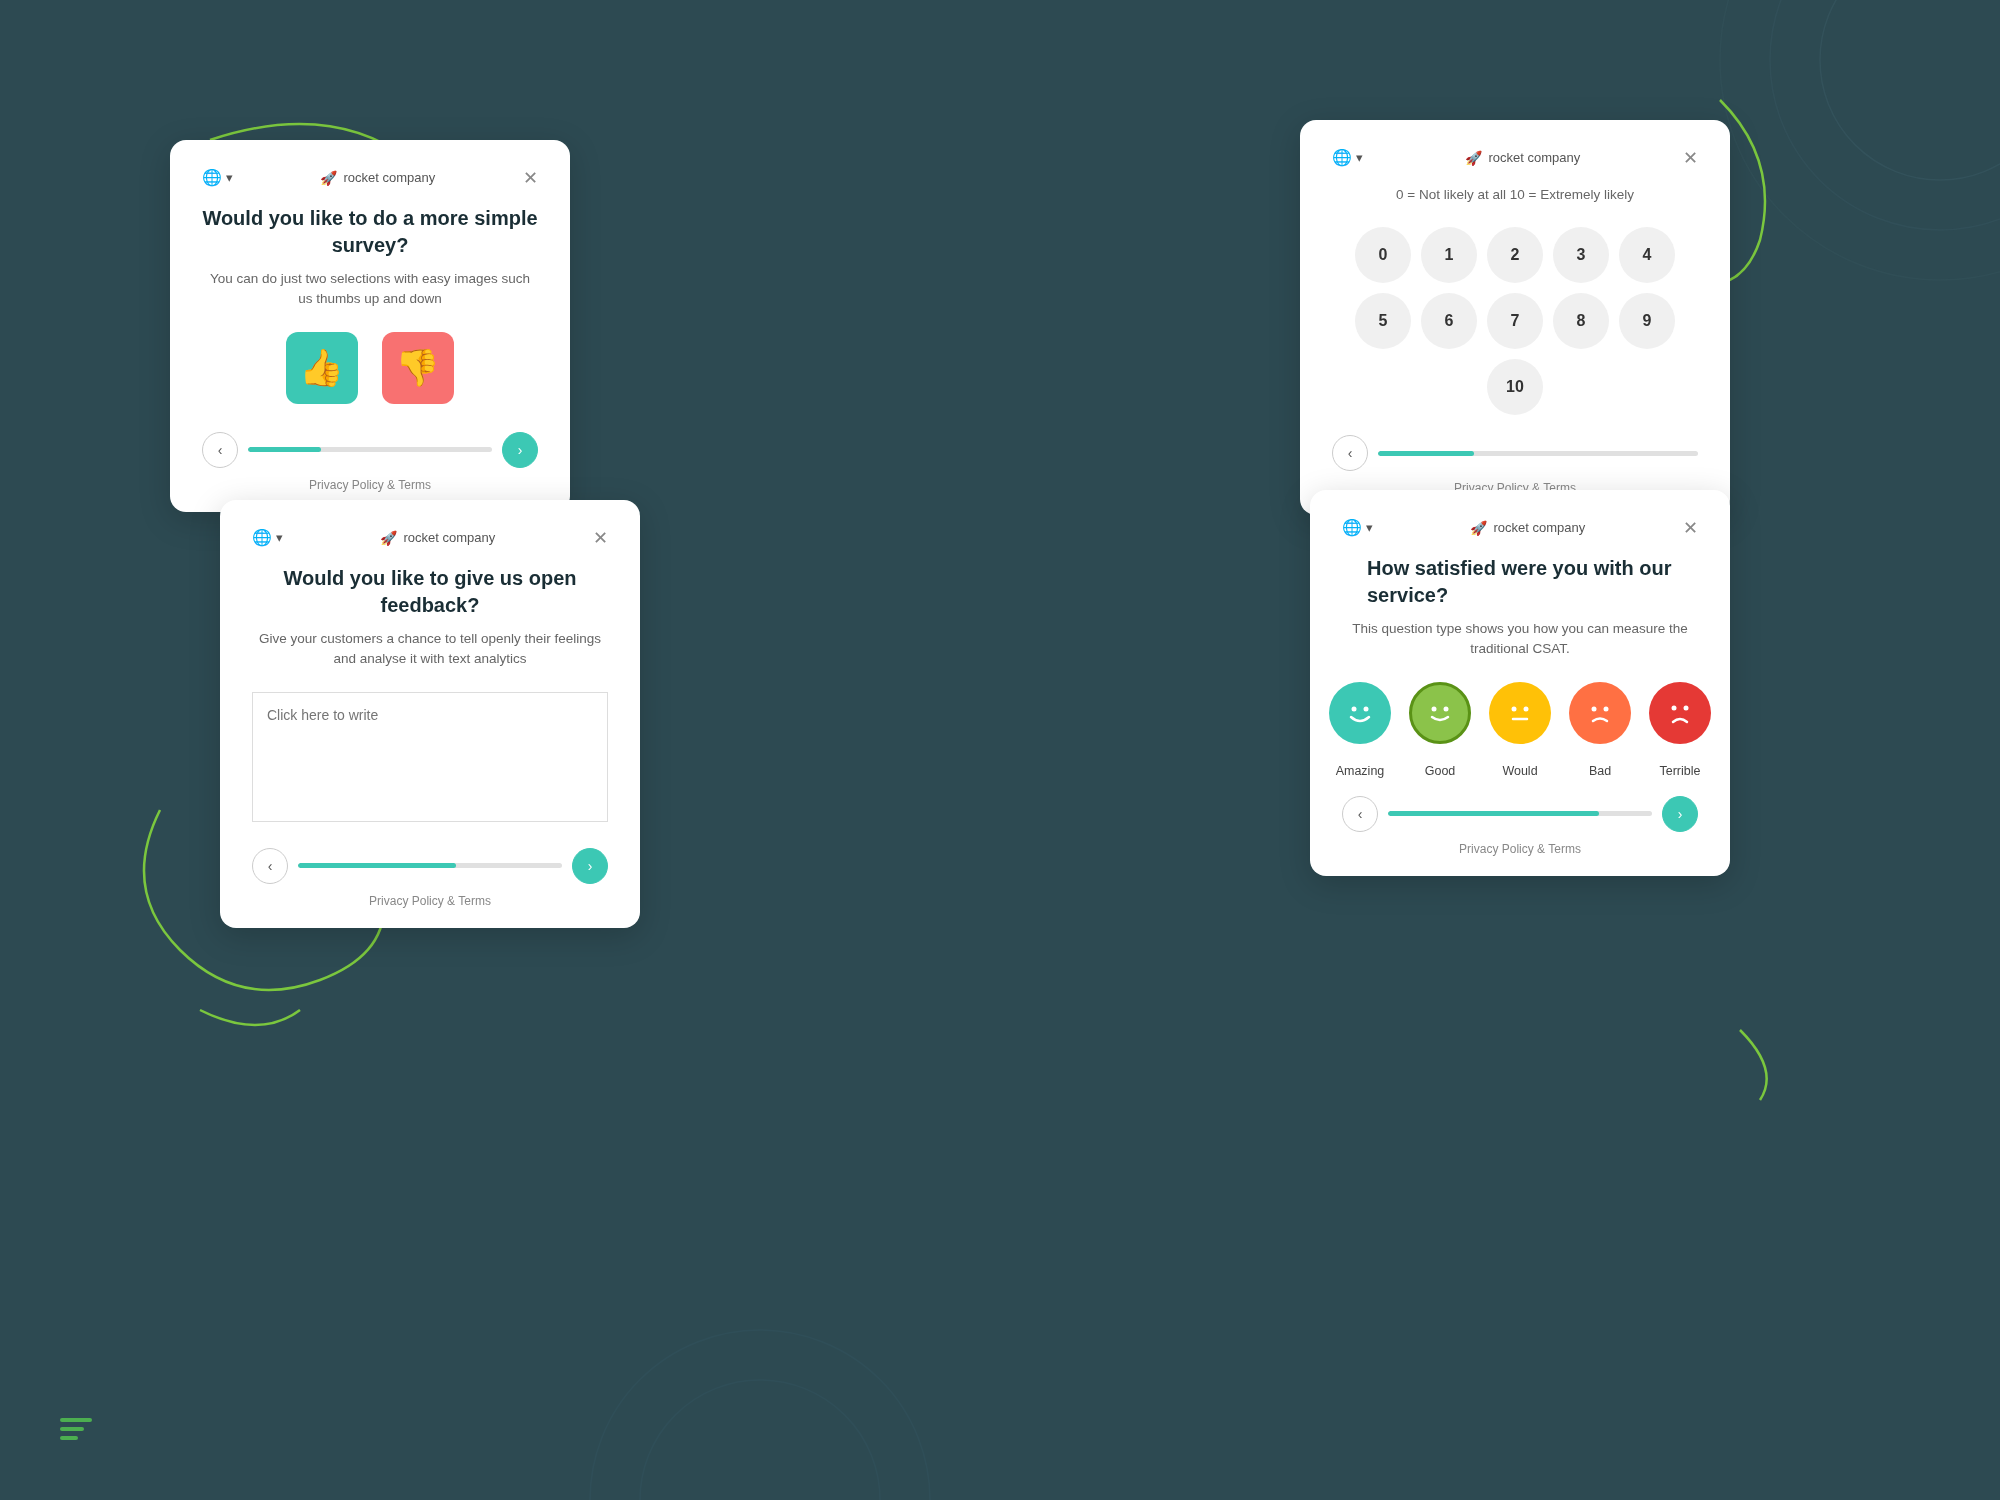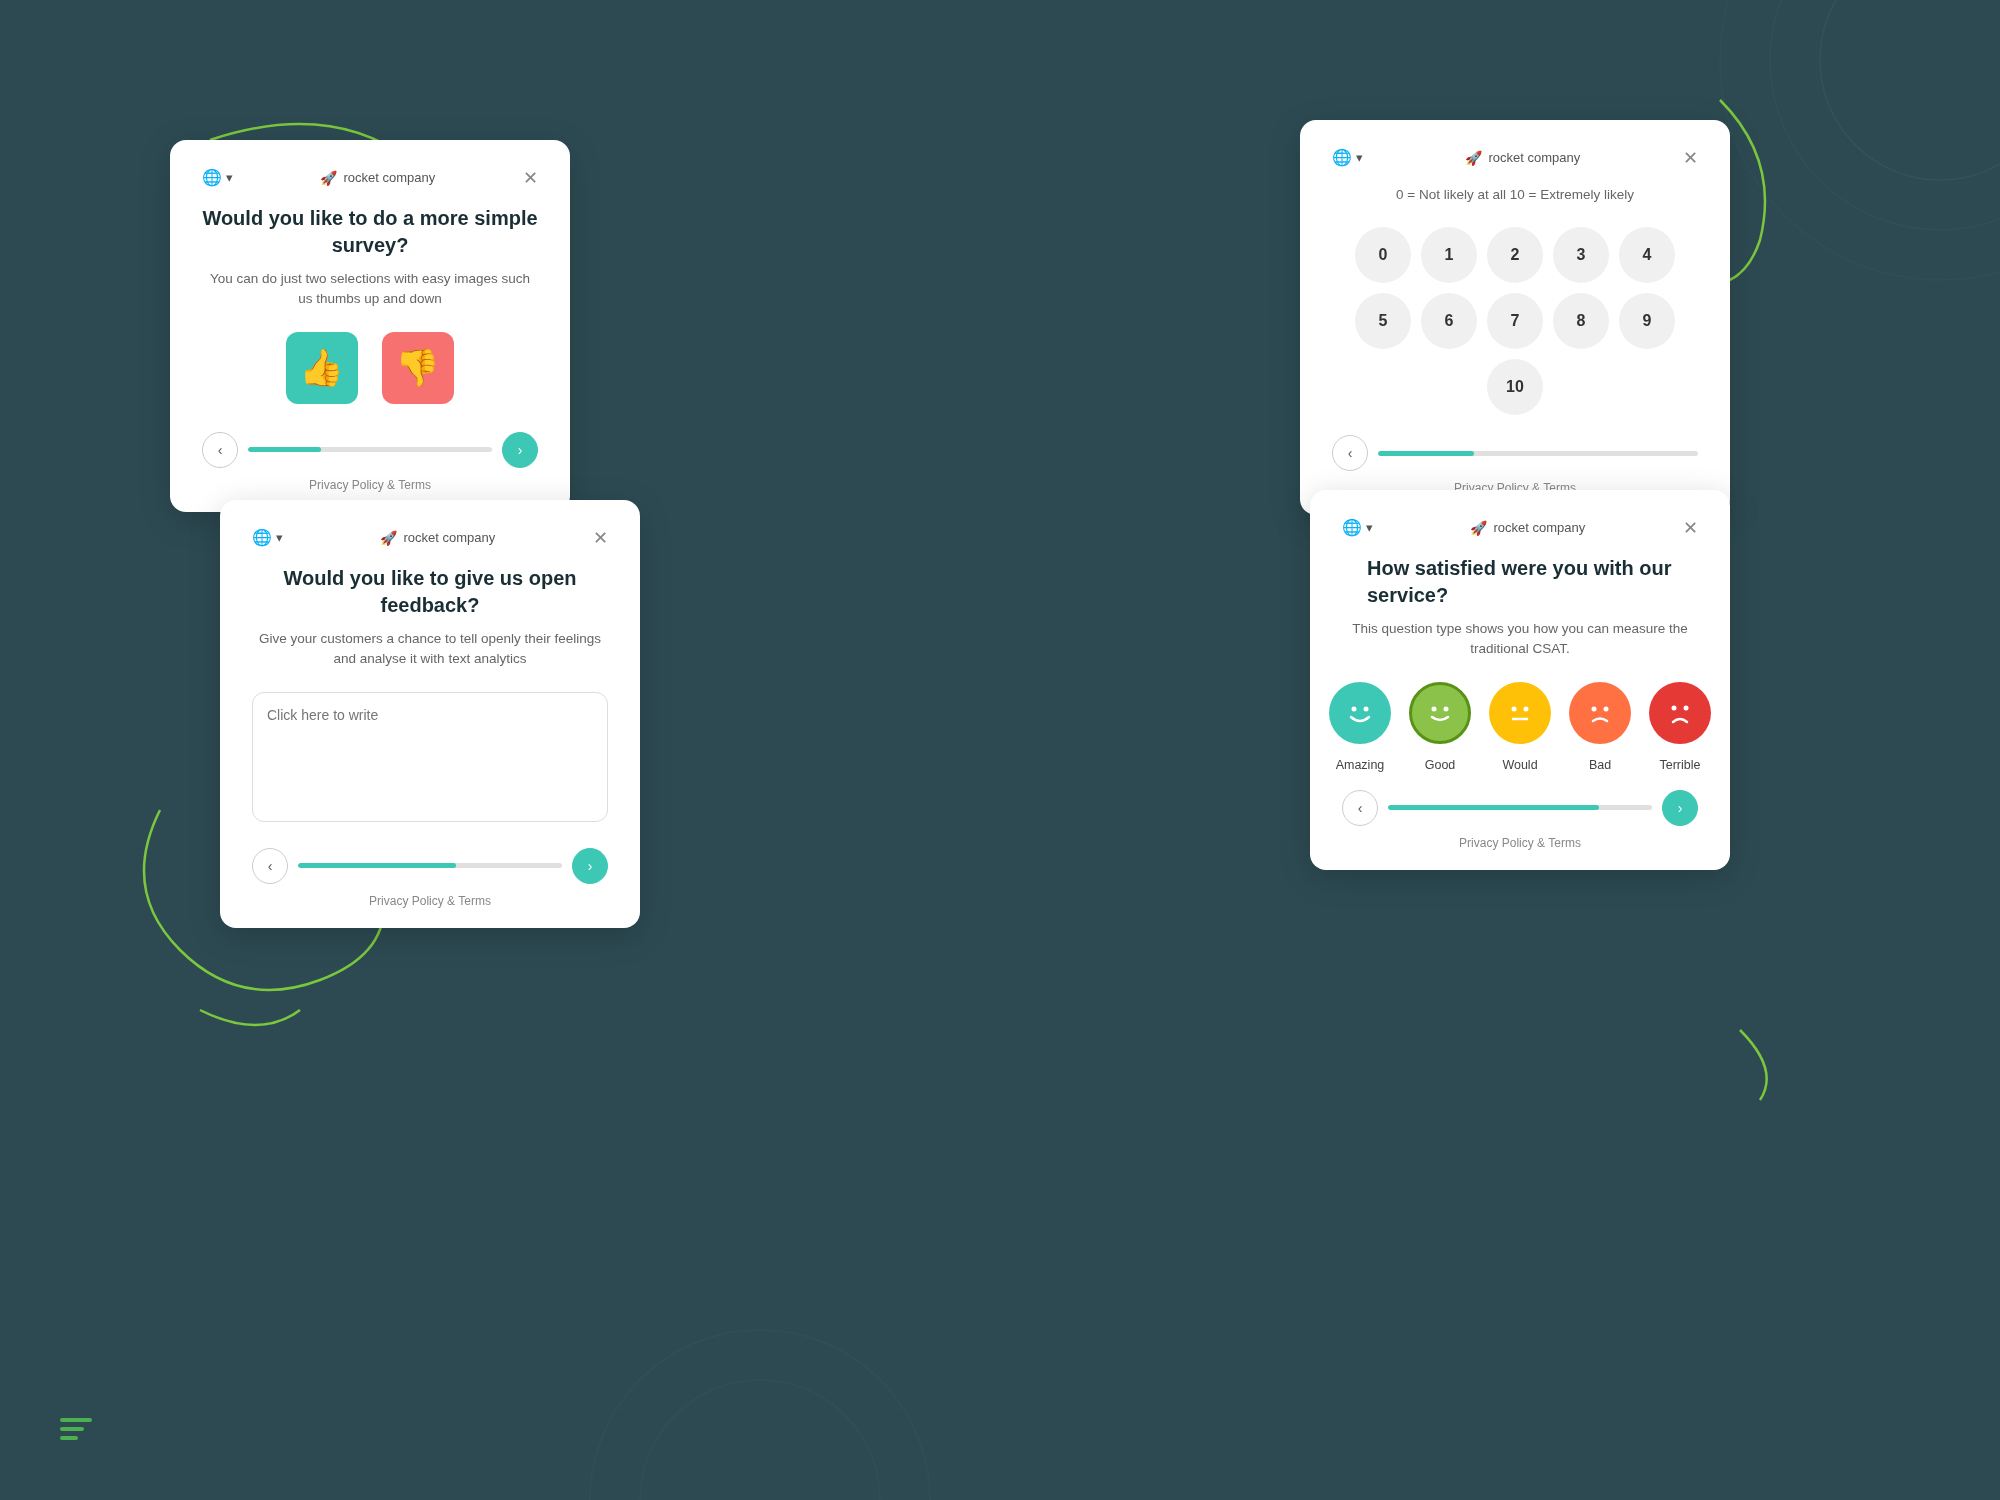--- a/index.html
+++ b/index.html
@@ -144,21 +144,21 @@
     .card-3 {
       width: 420px;
       top: 500px;
       left: 220px;
     }
 
     .open-textarea {
       width: 100%;
       height: 130px;
       border: 1.5px solid #ddd;
-      border-radius: 12px;
+      border-radius: 0;
       padding: 14px;
       font-size: 14px;
       color: #aaa;
       resize: none;
       outline: none;
       margin-bottom: 22px;
       font-family: inherit;
     }
 
     
@@ -172,21 +172,21 @@
       display: flex;
       justify-content: center;
       gap: 18px;
       margin-bottom: 18px;
     }
 
     .csat-item {
       display: flex;
       flex-direction: column;
       align-items: center;
-      gap: 14px;
+      gap: 20px;
       cursor: pointer;
     }
 
     .csat-face {
       width: 62px;
       height: 62px;
       border-radius: 50%;
       display: flex;
       align-items: center;
       justify-content: center;

